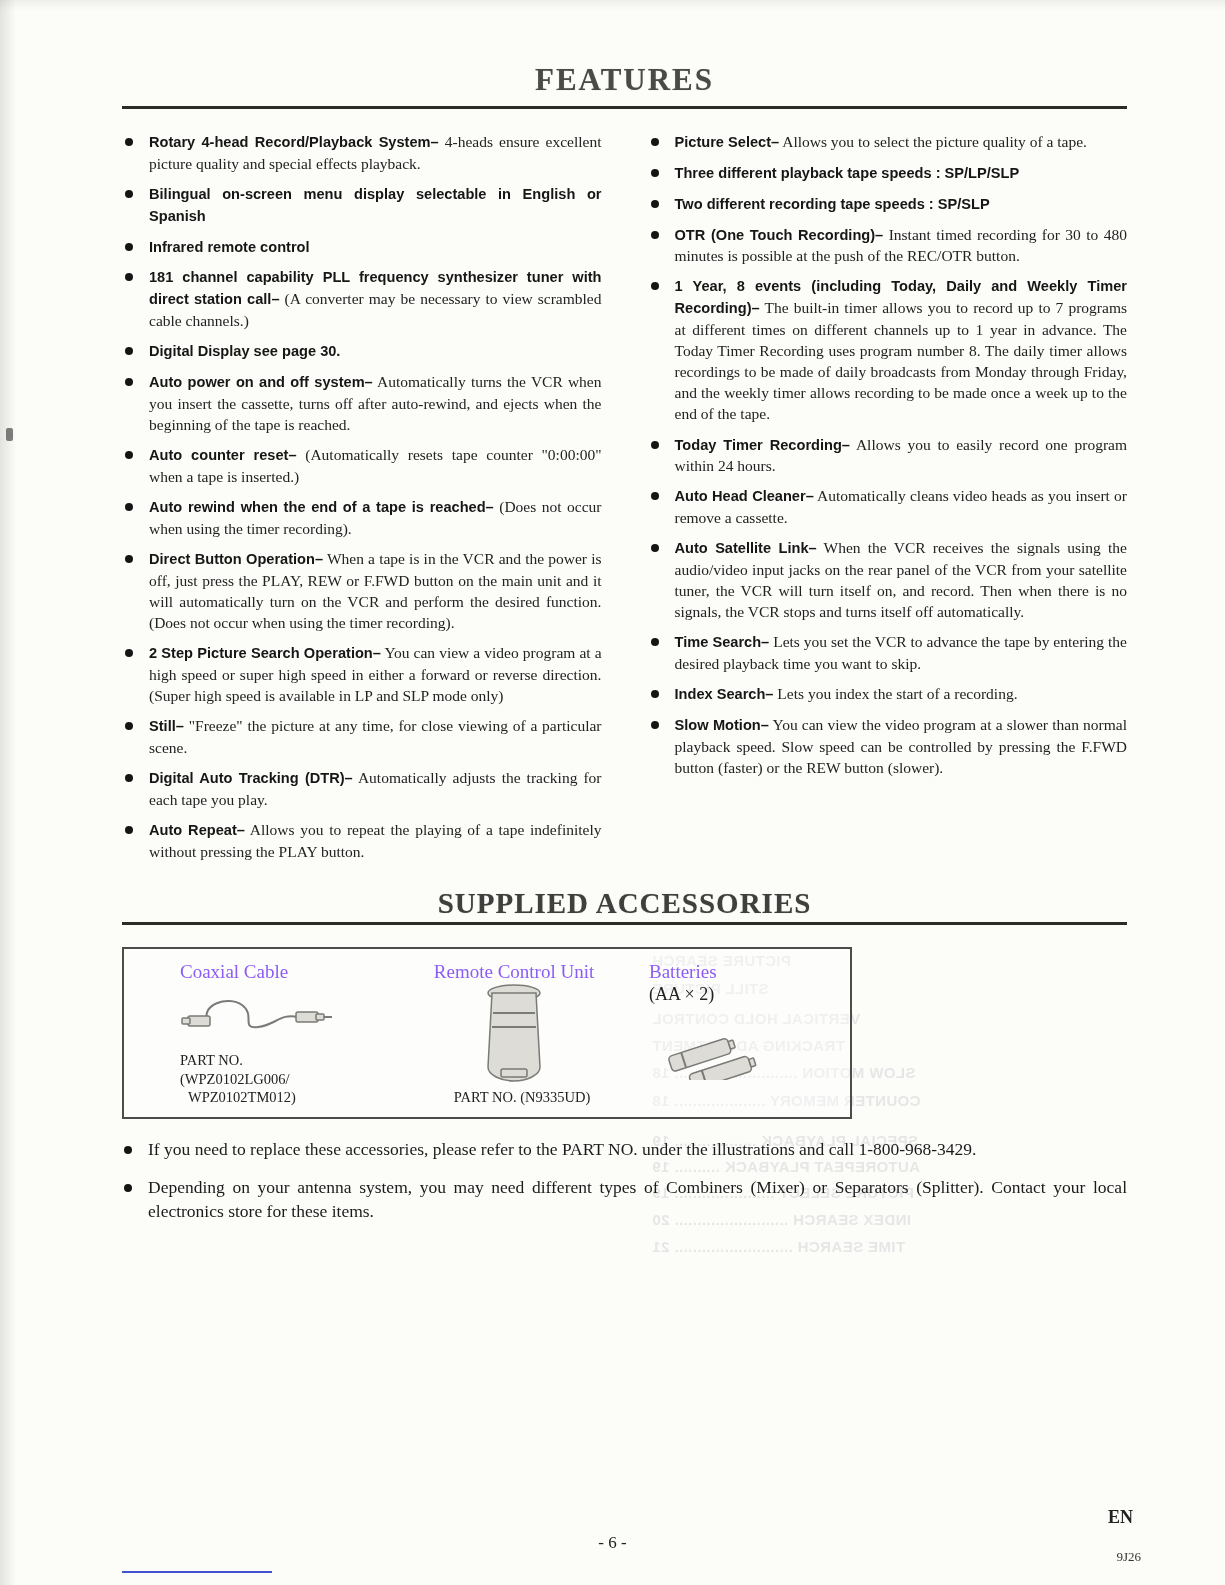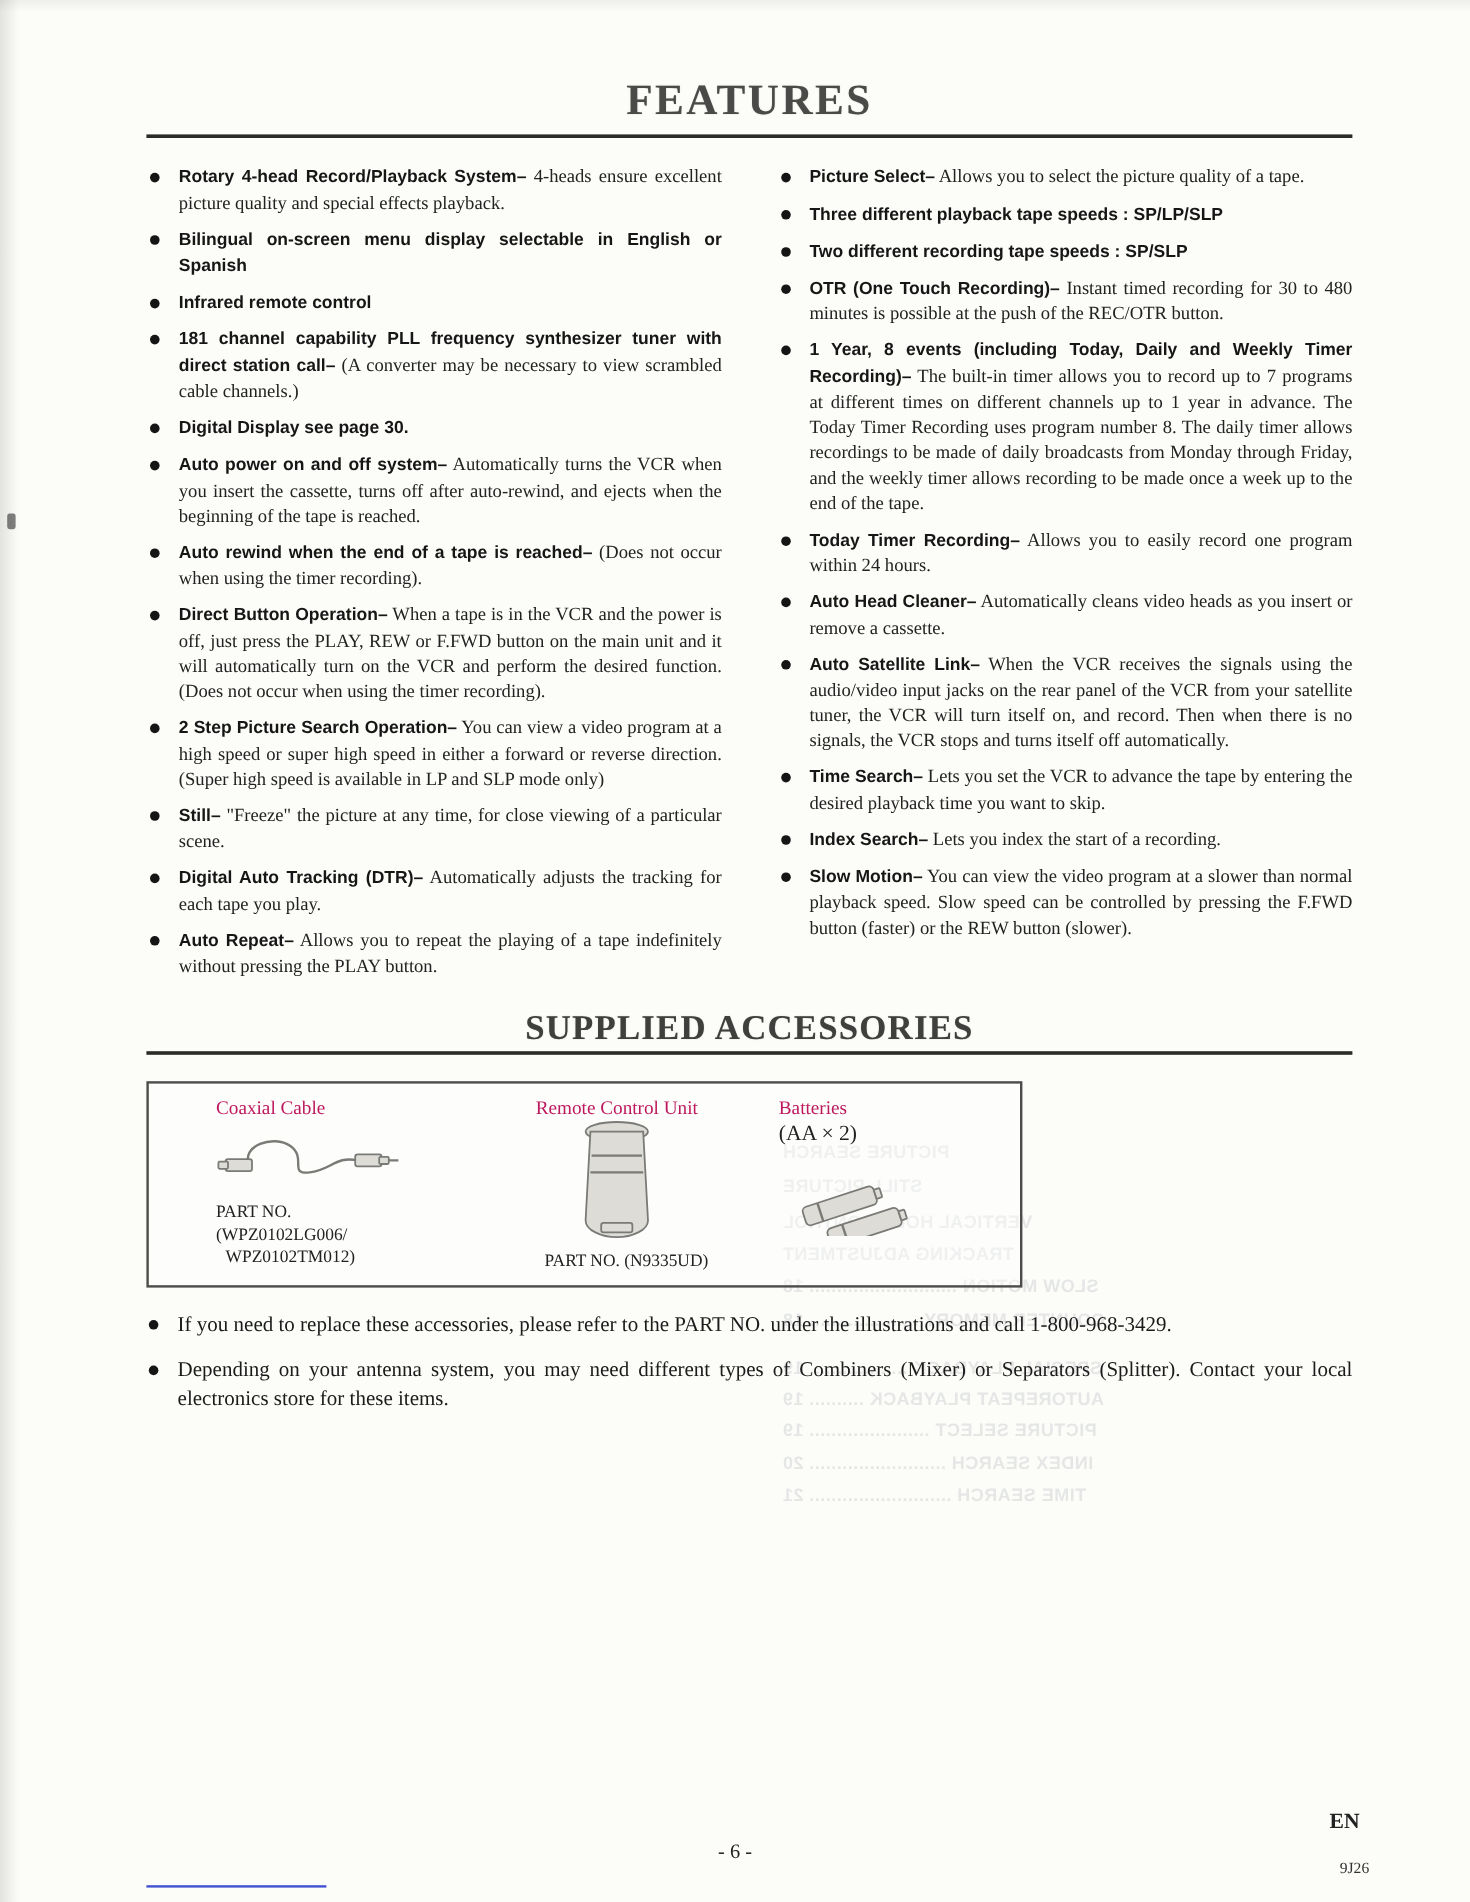--- a/index.html
+++ b/index.html
@@ -16,21 +16,21 @@
     pointer-events:none;
   }
   .page::after {
     content:""; position:absolute; left:0; top:0; right:0; height:10px;
     background:linear-gradient(to bottom, rgba(70,70,70,.08), rgba(0,0,0,0));
     pointer-events:none;
   }
   .content { position:absolute; left:122px; top:0; width:1005px; }
 
   .page-title {
-    text-align:center; font-weight:bold; font-size:36px; letter-spacing:2px;
+    text-align:center; font-weight:bold; font-size:31px; letter-spacing:2px;
     color:#4a4a48; padding-top:62px; text-shadow:0 0 1px rgba(0,0,0,.25);
   }
   .title-rule { border:none; height:3px; background:#2b2b29; margin-top:8px; }
 
   .columns { display:flex; gap:46px; margin-top:22px; }
   .col { flex:1; min-width:0; }
 
   ul.features { list-style:none; }
   li.feat {
     position:relative; padding-left:27px; margin-bottom:9px;
@@ -50,21 +50,21 @@
   .acc-rule { border:none; height:3px; background:#2b2b29; margin-top:2px; }
 
   .acc-box {
     margin-top:22px; width:730px; height:172px; border:2px solid #4c4c4a;
     display:flex; background:rgba(255,255,255,.4); position:relative;
   }
   .acc-col { position:relative; padding-top:12px; }
   .acc-col.c1 { width:265px; padding-left:56px; }
   .acc-col.c2 { width:250px; text-align:center; }
   .acc-col.c3 { width:205px; padding-left:10px; }
-  .acc-name { font-size:16px; color:#be185d; }
+  .acc-name { font-size:19px; color:#8b5cf6; }
   .acc-part { font-size:14.5px; line-height:1.3; color:#222; }
   .c1 .acc-part { margin-top:6px; }
   .c2 .acc-part { position:absolute; bottom:10px; left:16px; right:0; }
   .acc-illu { display:block; }
 
   .notes { margin-top:18px; }
   .note {
     position:relative; padding-left:26px; margin-bottom:14px;
     font-size:17.5px; line-height:1.38; color:#1b1b1b; text-align:justify;
   }
@@ -118,20 +118,21 @@
     <div class="columns">
 
       <div class="col">
         <ul class="features">
           <li class="feat"><span class="fb">Rotary 4-head Record/Playback System–</span> <span class="ft">4-heads ensure excellent picture quality and special effects playback.</span></li>
           <li class="feat"><span class="fb">Bilingual on-screen menu display selectable in English or Spanish</span> <span class="ft"></span></li>
           <li class="feat"><span class="fb">Infrared remote control</span> <span class="ft"></span></li>
           <li class="feat"><span class="fb">181 channel capability PLL frequency synthesizer tuner with direct station call–</span> <span class="ft">(A converter may be necessary to view scrambled cable channels.)</span></li>
           <li class="feat"><span class="fb">Digital Display see page 30.</span> <span class="ft"></span></li>
           <li class="feat"><span class="fb">Auto power on and off system–</span> <span class="ft">Automatically turns the VCR when you insert the cassette, turns off after auto-rewind, and ejects when the beginning of the tape is reached.</span></li>
+          <li class="feat"><span class="fb">Auto counter reset–</span> <span class="ft">(Automatically resets tape counter "0:00:00" when a tape is inserted.)</span></li>
           <li class="feat"><span class="fb">Auto rewind when the end of a tape is reached–</span> <span class="ft">(Does not occur when using the timer recording).</span></li>
           <li class="feat"><span class="fb">Direct Button Operation–</span> <span class="ft">When a tape is in the VCR and the power is off, just press the PLAY, REW or F.FWD button on the main unit and it will automatically turn on the VCR and perform the desired function. (Does not occur when using the timer recording).</span></li>
           <li class="feat"><span class="fb">2 Step Picture Search Operation–</span> <span class="ft">You can view a video program at a high speed or super high speed in either a forward or reverse direction. (Super high speed  is available in LP and SLP mode only)</span></li>
           <li class="feat"><span class="fb">Still–</span> <span class="ft">"Freeze" the picture at any time, for close viewing of a particular scene.</span></li>
           <li class="feat"><span class="fb">Digital Auto Tracking (DTR)–</span> <span class="ft">Automatically adjusts the tracking for each tape you play.</span></li>
           <li class="feat"><span class="fb">Auto Repeat–</span> <span class="ft">Allows you to repeat the playing of a tape indefinitely without pressing the PLAY button.</span></li>
         </ul>
       </div>
 
       <div class="col">

